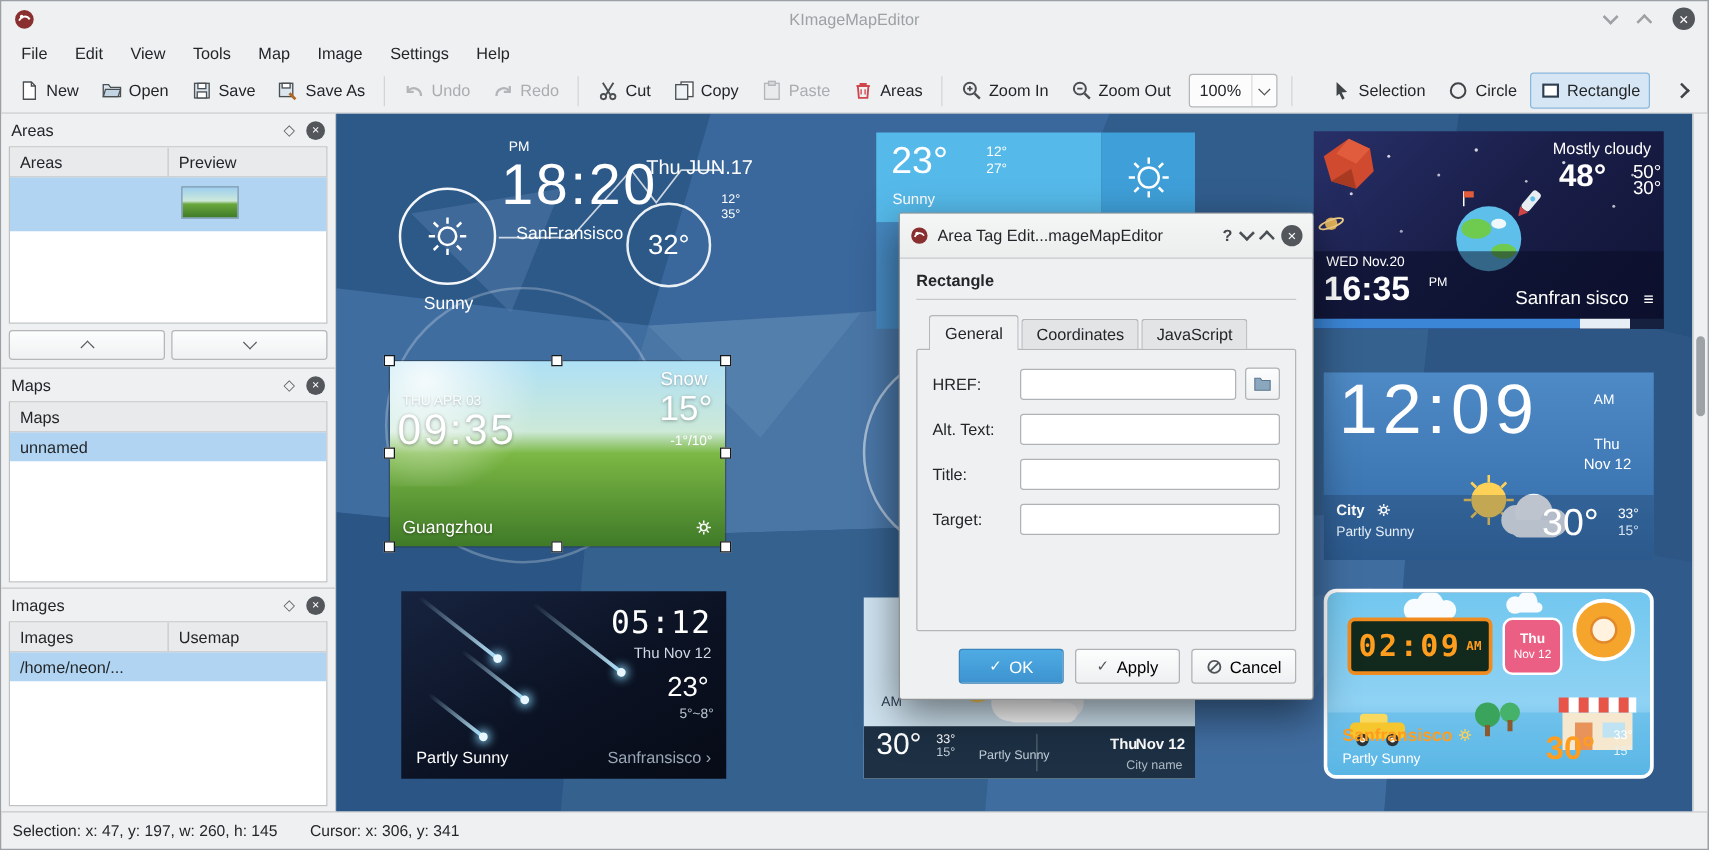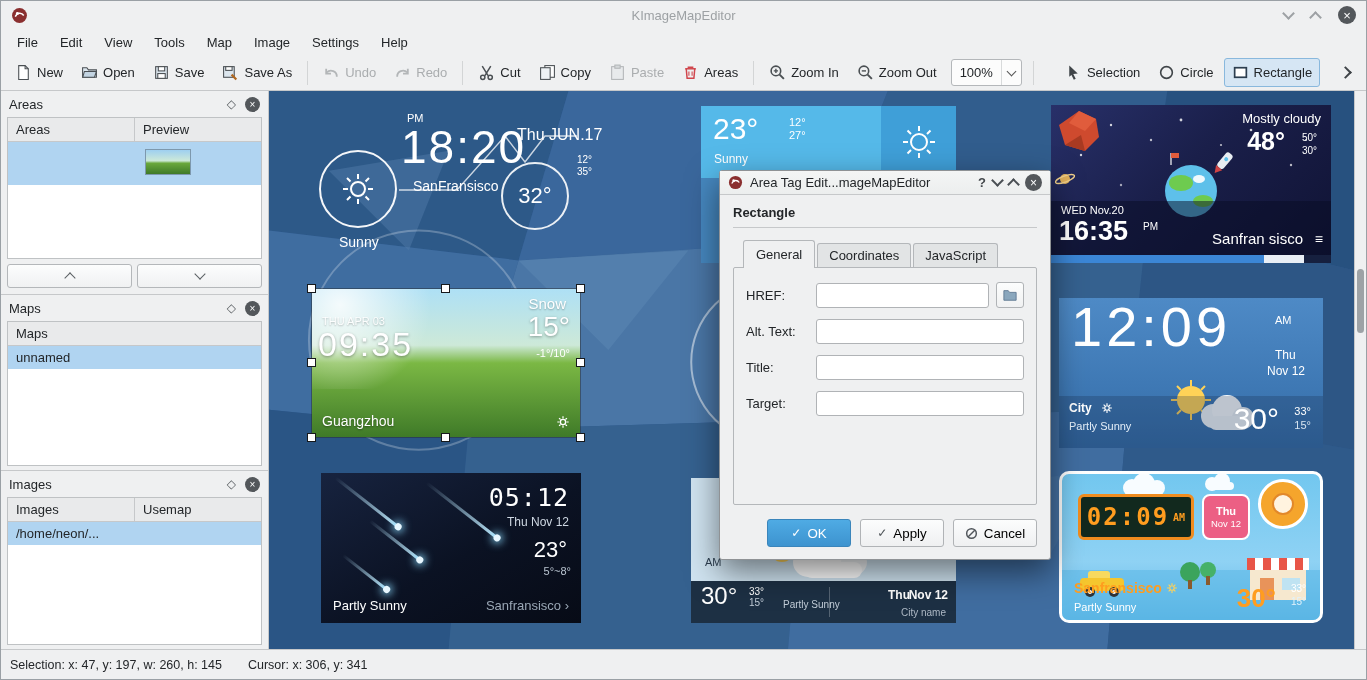--- a/index.html
+++ b/index.html
@@ -88,21 +88,21 @@
 .led{position:absolute;left:16px;top:20px;width:116px;height:46px;background:#12291e;border:3px solid #f08c1f;border-radius:6px;display:flex;align-items:center;justify-content:center;gap:4px;color:#ff9d1f;font-family:"DejaVu Sans Mono",monospace;font-weight:bold}
 .datetab{position:absolute;left:140px;top:20px;width:48px;height:46px;background:#ec5f84;border:2px solid #fff;border-radius:8px;color:#fff;display:flex;flex-direction:column;align-items:center;justify-content:center;line-height:1.2}
 .badge{position:absolute;right:12px;top:5px;width:50px;height:50px;border-radius:50%;background:#f5a52c;border:3px solid #fff}
 .badge-in{position:absolute;inset:11px;background:#fff3df;border-radius:50%;border:2px solid #e2882a}
 
 .scrollbar{width:12px;background:#eff0f1;border-left:1px solid #c6c8ca;position:relative;flex:none}
 .sb-thumb{position:absolute;left:2px;right:2px;top:178px;height:64px;background:#9da2a6;border-radius:5px}
 .statusbar{height:30px;border-top:1px solid #c6c8ca;display:flex;align-items:center;padding:0 9px;gap:26px;font-size:12.5px;flex:none}
 
 .dialog{position:absolute;left:450px;top:79px;width:332px;height:390px;background:#eff0f1;border:1px solid #8f9295;border-radius:3px;box-shadow:0 12px 32px rgba(0,0,0,.5);display:flex;flex-direction:column;z-index:10}
-.dlg-titlebar{height:24px;display:flex;align-items:center;gap:7px;padding:0 8px;border-bottom:1px solid #c6c8ca;background:linear-gradient(#f4f5f5,#eceeee);flex:none}
+.dlg-titlebar{height:36px;display:flex;align-items:center;gap:7px;padding:0 8px;border-bottom:1px solid #c6c8ca;background:linear-gradient(#f4f5f5,#eceeee);flex:none}
 .dlg-title{flex:1;white-space:nowrap;overflow:hidden}
 .dlg-help{font-weight:bold;color:#44484c}
 .dlg-body{flex:1;padding:10px 13px 12px;display:flex;flex-direction:column;min-height:0}
 .dlg-heading{font-weight:bold}
 .dlg-hr{border:none;border-top:1px solid #c6c8ca;margin:7px 0 12px}
 .tabs{display:flex;margin-left:10px;position:relative;z-index:2}
 .tab{padding:4px 11px;border:1px solid #b4b7ba;border-bottom:none;border-radius:3px 3px 0 0;background:#e2e4e5;margin-right:2px;margin-top:3px}
 .tab.active{background:#eff0f1;padding:6px 12px;margin-top:0;margin-bottom:-1px}
 .tabframe{border:1px solid #b4b7ba;border-radius:2px;padding:14px 12px;flex:1;background:#eff0f1}
 .frow{display:flex;align-items:center;margin-bottom:11px}
@@ -421,21 +421,21 @@
           <g transform="rotate(40 172 58)">
               <rect x="168" y="46" width="8" height="18" rx="3" fill="#e8edf2"></rect>
               <path d="M168 64h8l-4 7z" fill="#d04545"></path>
               <circle cx="172" cy="53" r="2" fill="#5ec0ea"></circle>
             </g>
           <path d="M120 60V48" stroke="#fff" stroke-width="1.2"></path>
             <rect x="120" y="48" width="8" height="5" fill="#e05c3c"></rect>
         </svg>
         <div class="t" style="right:10px;top:6px;font-size:13px">Mostly cloudy</div>
         <div class="t" style="right:46px;top:22px;font-size:25px;font-weight:bold">48°</div>
-        <div class="t" style="right:14px;top:26px;font-size:10px;line-height:13px;text-align:center">
+        <div class="t" style="right:2px;top:26px;font-size:15px;line-height:13px;text-align:center">
           <span>50°</span><br>
           <span>30°</span>
         </div>
         <div class="w3-strip">
           <div class="t" style="left:10px;top:3px;font-size:11px">WED Nov.20</div>
           <div class="t" style="left:8px;top:15px;font-size:27px;font-weight:bold">16:35</div>
           <div class="t" style="left:92px;top:20px;font-size:10px">PM</div>
           <div class="t" style="right:28px;bottom:8px;font-size:15px">Sanfran sisco</div>
           <div class="t" style="right:8px;bottom:8px;font-size:14px">≡</div>
         </div>

